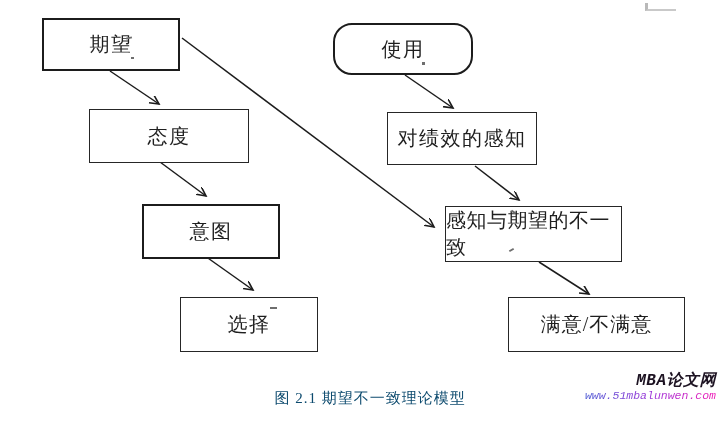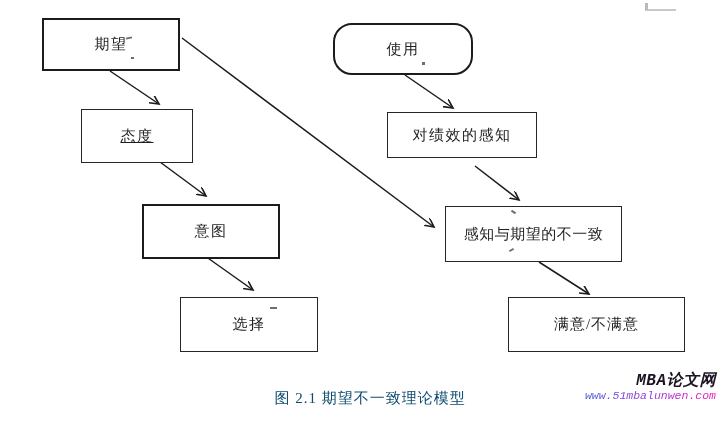--- a/index.html
+++ b/index.html
@@ -9,29 +9,29 @@
     background:#ffffff;
     overflow:hidden;
     font-family:"Liberation Serif","DejaVu Serif",serif;
   }
   
   .node{
     position:absolute;
     border:1px solid #262626;
     background:#ffffff;
     display:flex;align-items:center;justify-content:center;
-    font-size:15px;
+    font-size:20px;
     letter-spacing:1.5px;
     color:#1f1f1f;
     box-sizing:border-box;
   }
   .n-expectation{left:42px;top:18px;width:138px;height:53px;border-width:2px;border-color:#1c1c1c;}
   .n-use{left:333px;top:23px;width:140px;height:52px;border-width:2px;border-color:#1c1c1c;border-radius:19px;}
-  .n-attitude{left:81px;top:109px;width:112px;height:54px;text-decoration:underline;}
-  .n-performance{left:387px;top:112px;width:150px;height:46px;}
+  .n-attitude{left:89px;top:109px;width:160px;height:54px;}
+  .n-performance{left:387px;top:112px;width:150px;height:53px;}
   .n-intention{left:142px;top:204px;width:138px;height:55px;border-width:2px;border-color:#1c1c1c;}
   .n-disconfirmation{left:445px;top:206px;width:177px;height:56px;letter-spacing:0.5px;}
   .n-choice{left:180px;top:297px;width:138px;height:55px;}
   .n-satisfaction{left:508px;top:297px;width:177px;height:55px;letter-spacing:1px;}
   
   svg.edge-layer{position:absolute;left:0;top:0;}
   svg.edge-layer line{stroke:#1c1c1c;stroke-width:1.5;}
   
   .caption{
     position:absolute;left:250px;top:389px;width:240px;

